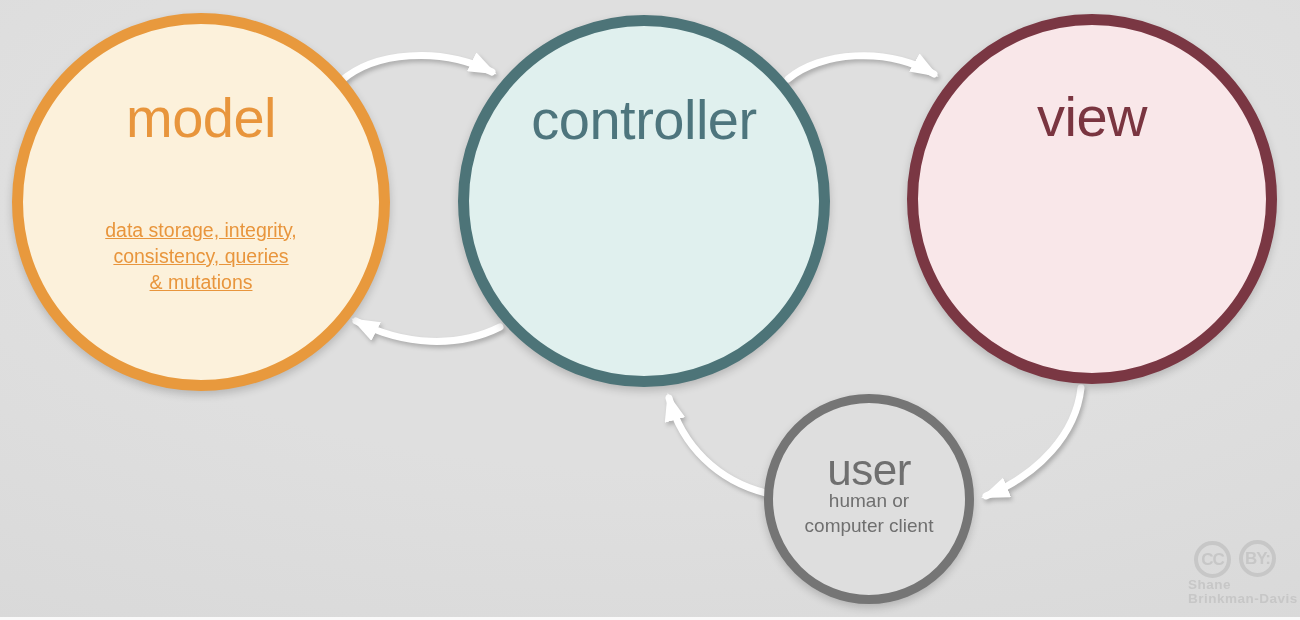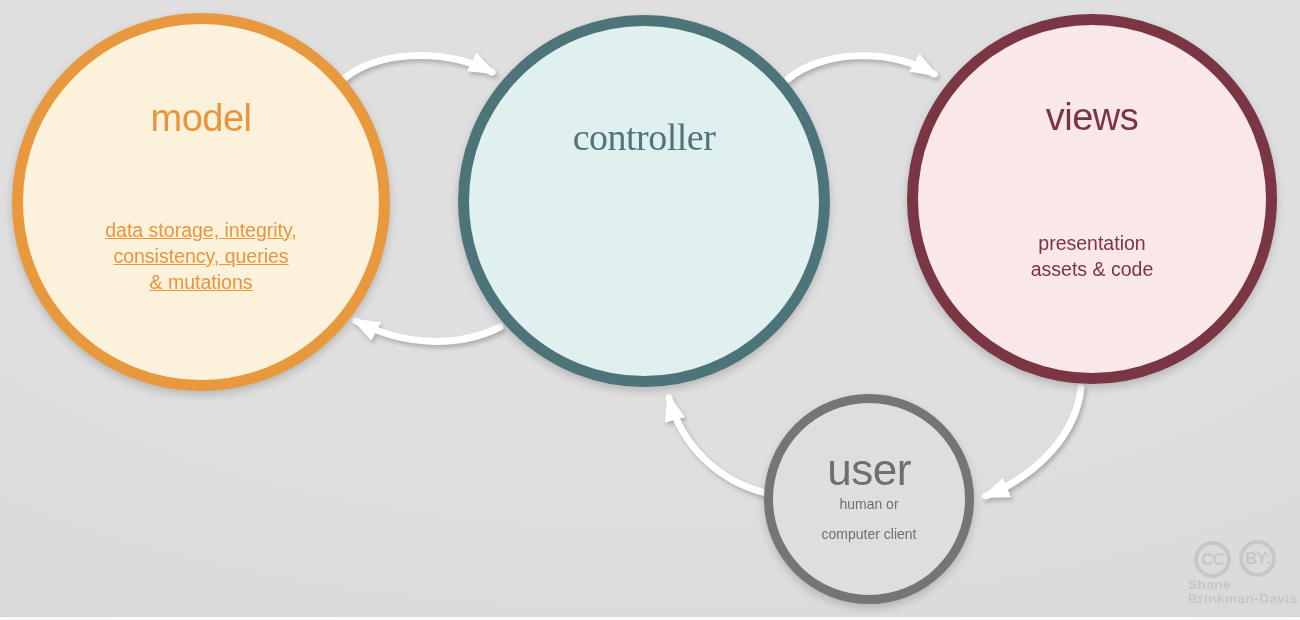--- a/index.html
+++ b/index.html
@@ -30,50 +30,50 @@
     border-color: var(--border);
     background: var(--fill);
     color: var(--text);
     box-shadow: 0 4px 8px rgba(0,0,0,0.18);
   }
   .node-title {
     position: absolute;
     left: 0; right: 0;
     text-align: center;
     transform: translateY(-50%);
-    font-size: 38px;
+    font-size: 56px;
     line-height: 1;
     letter-spacing: -0.5px;
     white-space: nowrap;
   }
   .node-desc {
     position: absolute;
     left: 0; right: 0;
     text-align: center;
     transform: translateY(-50%);
     font-size: 19.5px;
     line-height: 26px;
     white-space: pre-line;
   }
 
   .node-model      { left: 12px;  top: 13px;  width: 378px; height: 378px; border-width: 11px; }
   .node-model .node-title { top: 94px; }
   .node-model .node-desc  { top: 232px; text-decoration: underline; }
 
   .node-controller { left: 458px; top: 15px;  width: 372px; height: 372px; border-width: 11px; }
-  .node-controller .node-title { top: 111px; font-family: Liberation Serif, serif; }
+  .node-controller .node-title { top: 94px; }
   .node-controller .node-desc  { top: 229px; }
 
   .node-view       { left: 907px; top: 14px;  width: 370px; height: 370px; border-width: 11px; }
   .node-view .node-title { top: 92px; }
   .node-view .node-desc  { top: 231px; }
 
   .node-user       { left: 764px; top: 394px; width: 210px; height: 210px; border-width: 9px; }
   .node-user .node-title { top: 67px; font-size: 44px; }
-  .node-user .node-desc  { top: 116px; font-size: 14px; line-height: 30px; }
+  .node-user .node-desc  { top: 110px; font-size: 19px; line-height: 25px; }
 
   
   .arrow-layer {
     position: absolute;
     left: 0; top: 0;
     width: 1300px; height: 620px;
     pointer-events: none;
   }
   .arrow-layer path.arrow {
     fill: none;
@@ -134,23 +134,21 @@
     <div class="node-desc">data storage, integrity,
 consistency, queries
 &amp; mutations</div>
   </div>
 
   <div class="node node-controller" style="--border: #4d7478; --fill: #e0f0ee; --text: #4e757d;">
     <div class="node-title">controller</div>
   </div>
 
   <div class="node node-view" style="--border: #7a3743; --fill: #f9e7e9; --text: #7a3540;">
-    <div class="node-title">views</div>
-    <div class="node-desc">presentation
-assets &amp; code</div>
+    <div class="node-title">view</div>
   </div>
 
   <div class="node node-user" style="--border: #757575; --fill: #dedede; --text: #6f6f6f;">
     <div class="node-title">user</div>
     <div class="node-desc">human or
 computer client</div>
   </div>
 
   <div class="attribution">
     <div class="cc-badge cc-circle">CC</div>

